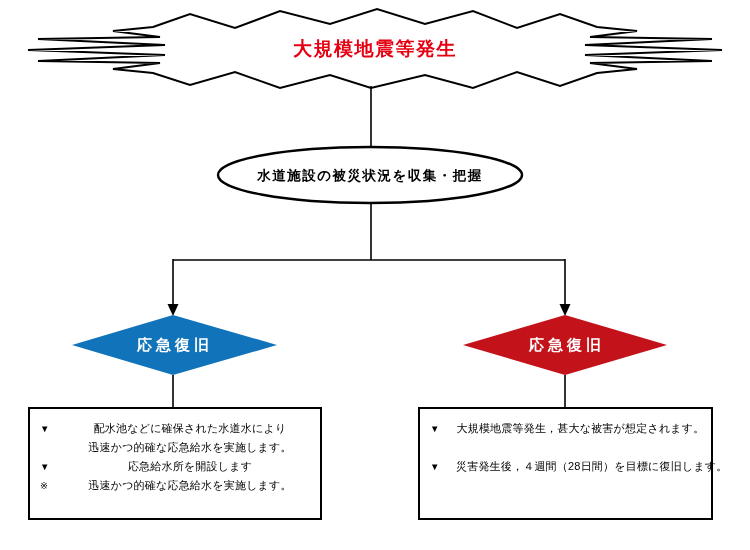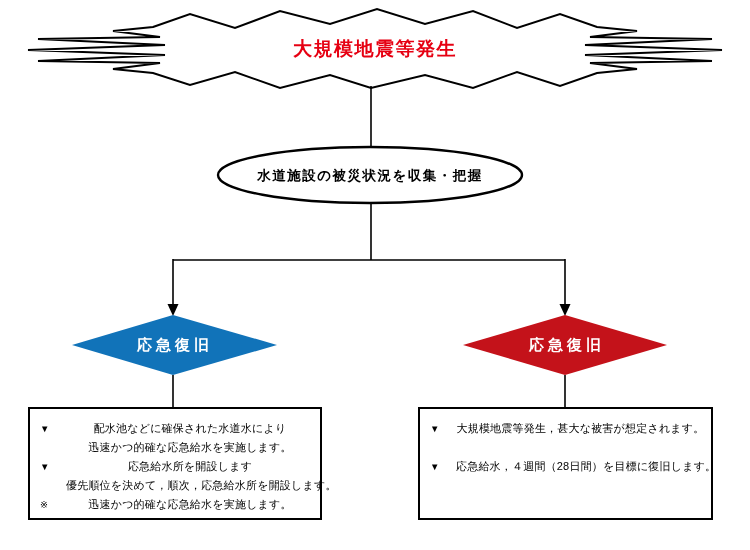--- a/index.html
+++ b/index.html
@@ -87,33 +87,29 @@
     </div>
     <div class="row">
       <span class="marker"></span>
       <span class="txt">迅速かつ的確な応急給水を実施します。</span>
     </div>
     <div class="row">
       <span class="marker">▼</span>
       <span class="txt">応急給水所を開設します</span>
     </div>
     <div class="row">
-      <span class="marker"></span>
-      <span class="txt">優先順位を決めて，順次，応急給水所を開設します。</span>
-    </div>
-    <div class="row">
       <span class="marker">※</span>
       <span class="txt">迅速かつ的確な応急給水を実施します。</span>
     </div>
   </div>
 
   <div class="info-box right">
     <div class="row">
       <span class="marker">▼</span>
       <span class="txt">大規模地震等発生，甚大な被害が想定されます。</span>
     </div>
     <div class="row gap-top">
       <span class="marker">▼</span>
-      <span class="txt">応急給水，４週間（28日間）を目標に復旧します。</span>
+      <span class="txt">災害発生後，４週間（28日間）を目標に復旧します。</span>
     </div>
   </div>
 
 </div>
 
 </body></html>

